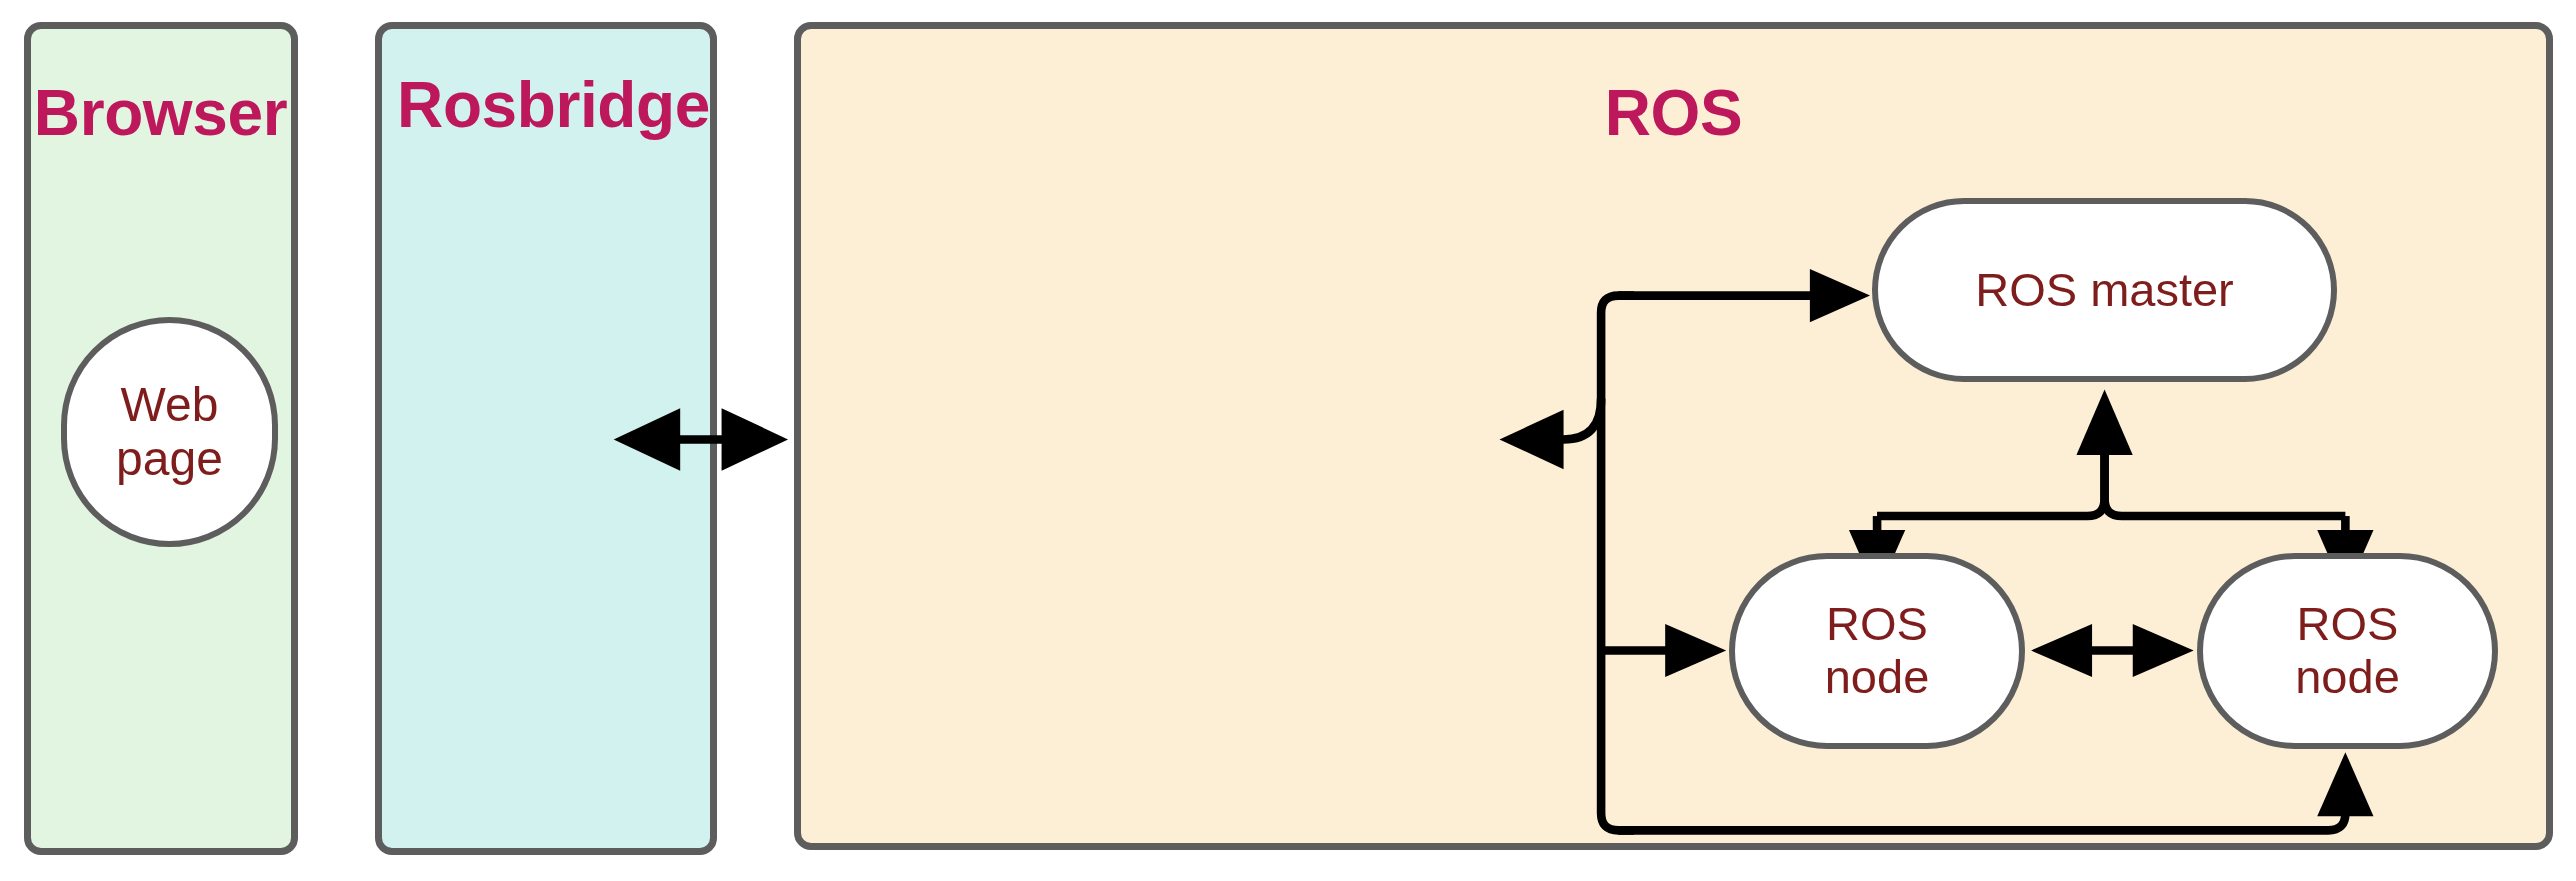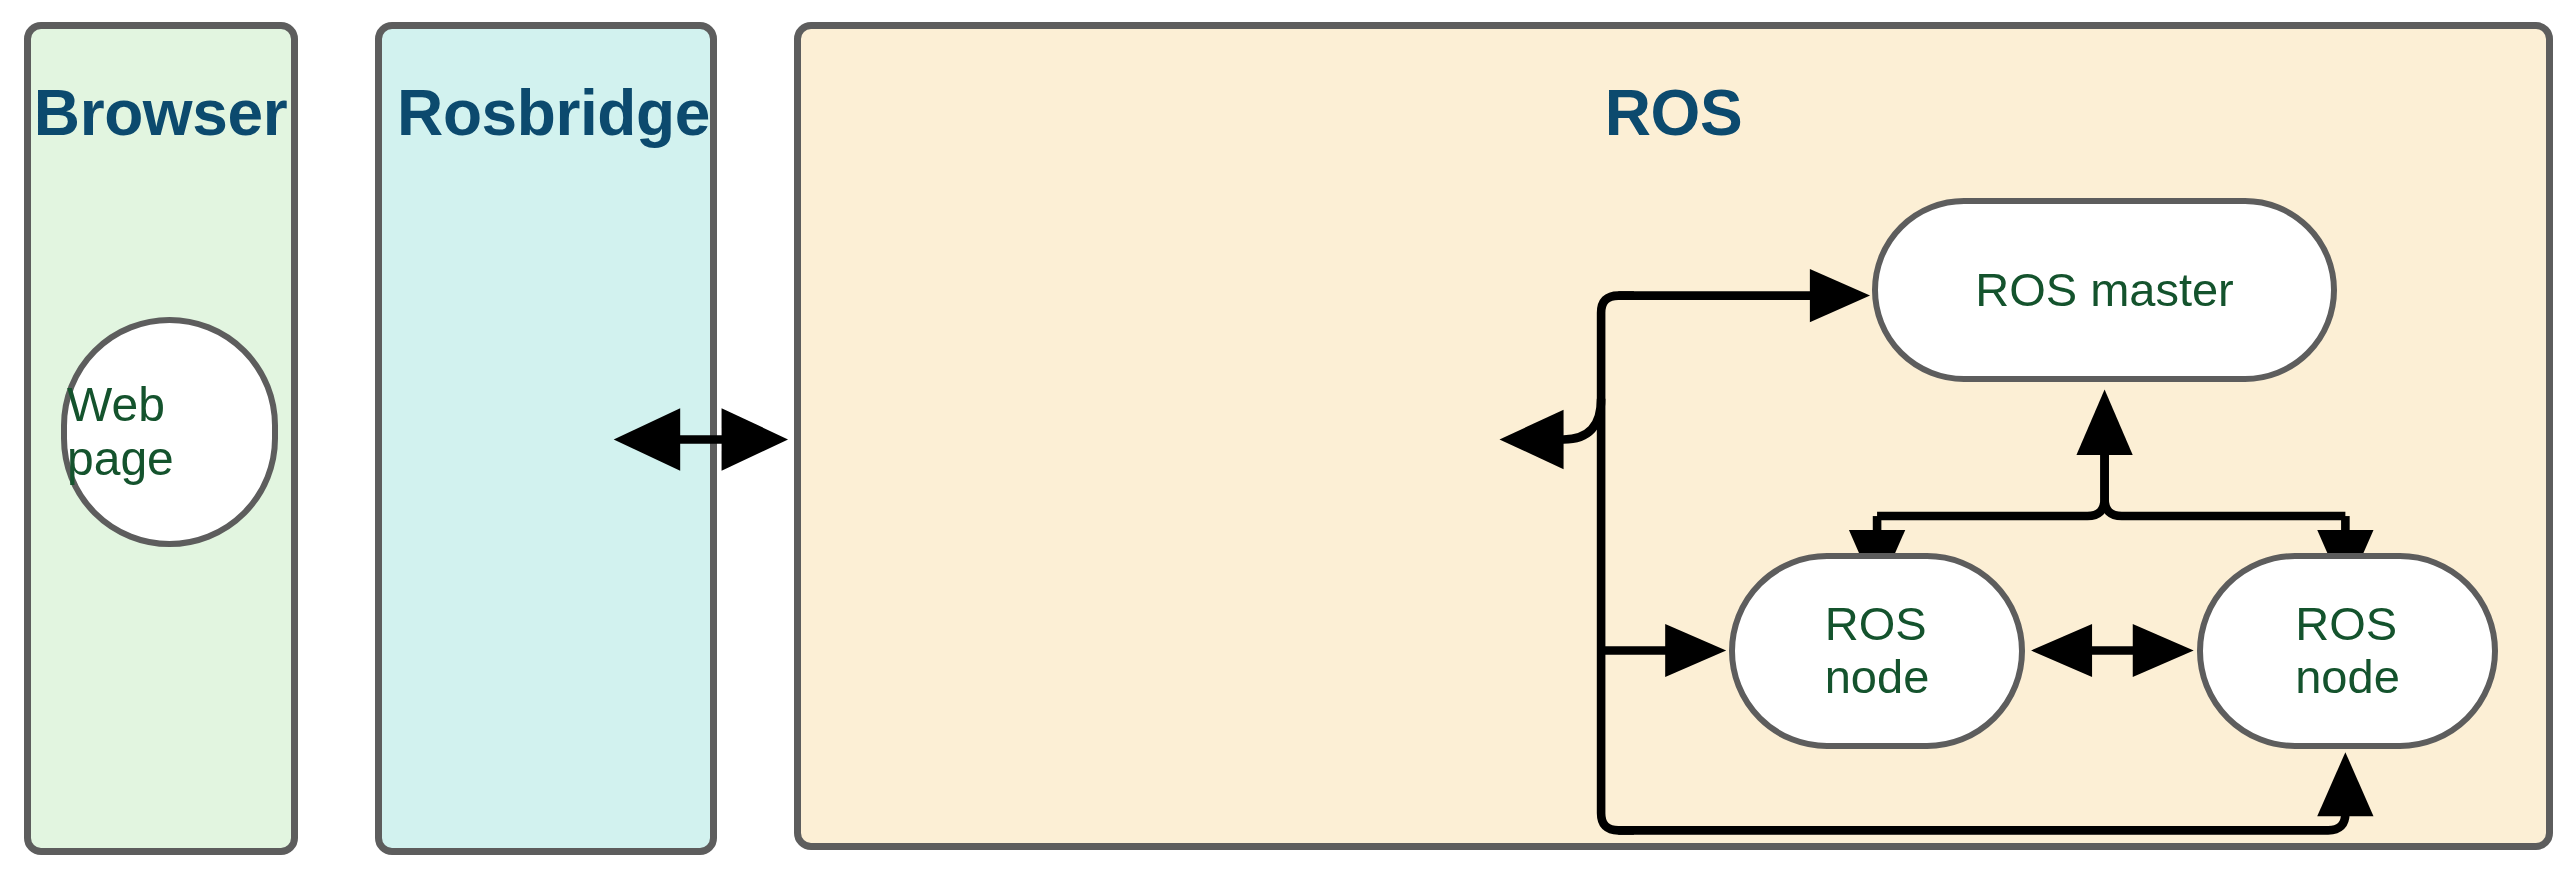--- a/index.html
+++ b/index.html
@@ -31,40 +31,40 @@
     border-radius: 17px;
   }
   .panel-title {
     position: absolute;
     left: 0;
     right: 0;
     text-align: center;
     font-weight: bold;
     font-size: 64px;
     line-height: 1;
-    color: #0c4a6e;
+    color: #be185d;
     letter-spacing: -0.4px;
     white-space: nowrap;
   }
 
   #panel-browser   { left: 23.5px;   top: 22px; width: 274px;  height: 833px; background: #E2F5E0; }
   #panel-rosbridge { left: 375px;  top: 22px; width: 342px;  height: 833px; background: #D2F2EF; }
   #panel-ros       { left: 794px; top: 22px; width: 1759px; height: 828px; background: #FCEFD5; }
 
   
   .node {
     position: absolute;
     box-sizing: border-box;
     background: #ffffff;
     border: 6.3px solid #5d5d5d;
     display: flex;
     align-items: center;
     justify-content: center;
-    text-align: left;
-    color: #14532d;
+    text-align: center;
+    color: #7f1d1d;
     line-height: 1.12;
     white-space: pre-line;
   }
 
   #node-webpage {
     left: 61px;  top: 317px;  width: 217px; height: 230px;
     border-radius: 115px / 115px;
     font-size: 48px;
   }
   #node-rosbridge-server {
@@ -108,21 +108,21 @@
 </head>
 <body>
 
 <div id="stage">
 
   <div class="panel" id="panel-browser">
     <div class="panel-title" style="top:52px;">Browser</div>
   </div>
 
   <div class="panel" id="panel-rosbridge">
-    <div class="panel-title" style="top:52px;padding-left:15px;">Rosbridge</div>
+    <div class="panel-title" style="top:44px;padding-left:15px;">Rosbridge</div>
   </div>
 
   <div class="panel" id="panel-ros">
     <div class="panel-title" style="top:52px; left:0; right:0;">ROS</div>
   </div>
 
   <svg id="connectors" viewBox="0 0 3295 1128" width="2576" height="882" xmlns="http://www.w3.org/2000/svg">
 
     <g>
       <line class="conn" x1="828" y1="562" x2="962" y2="562" stroke-width="16"></line>

